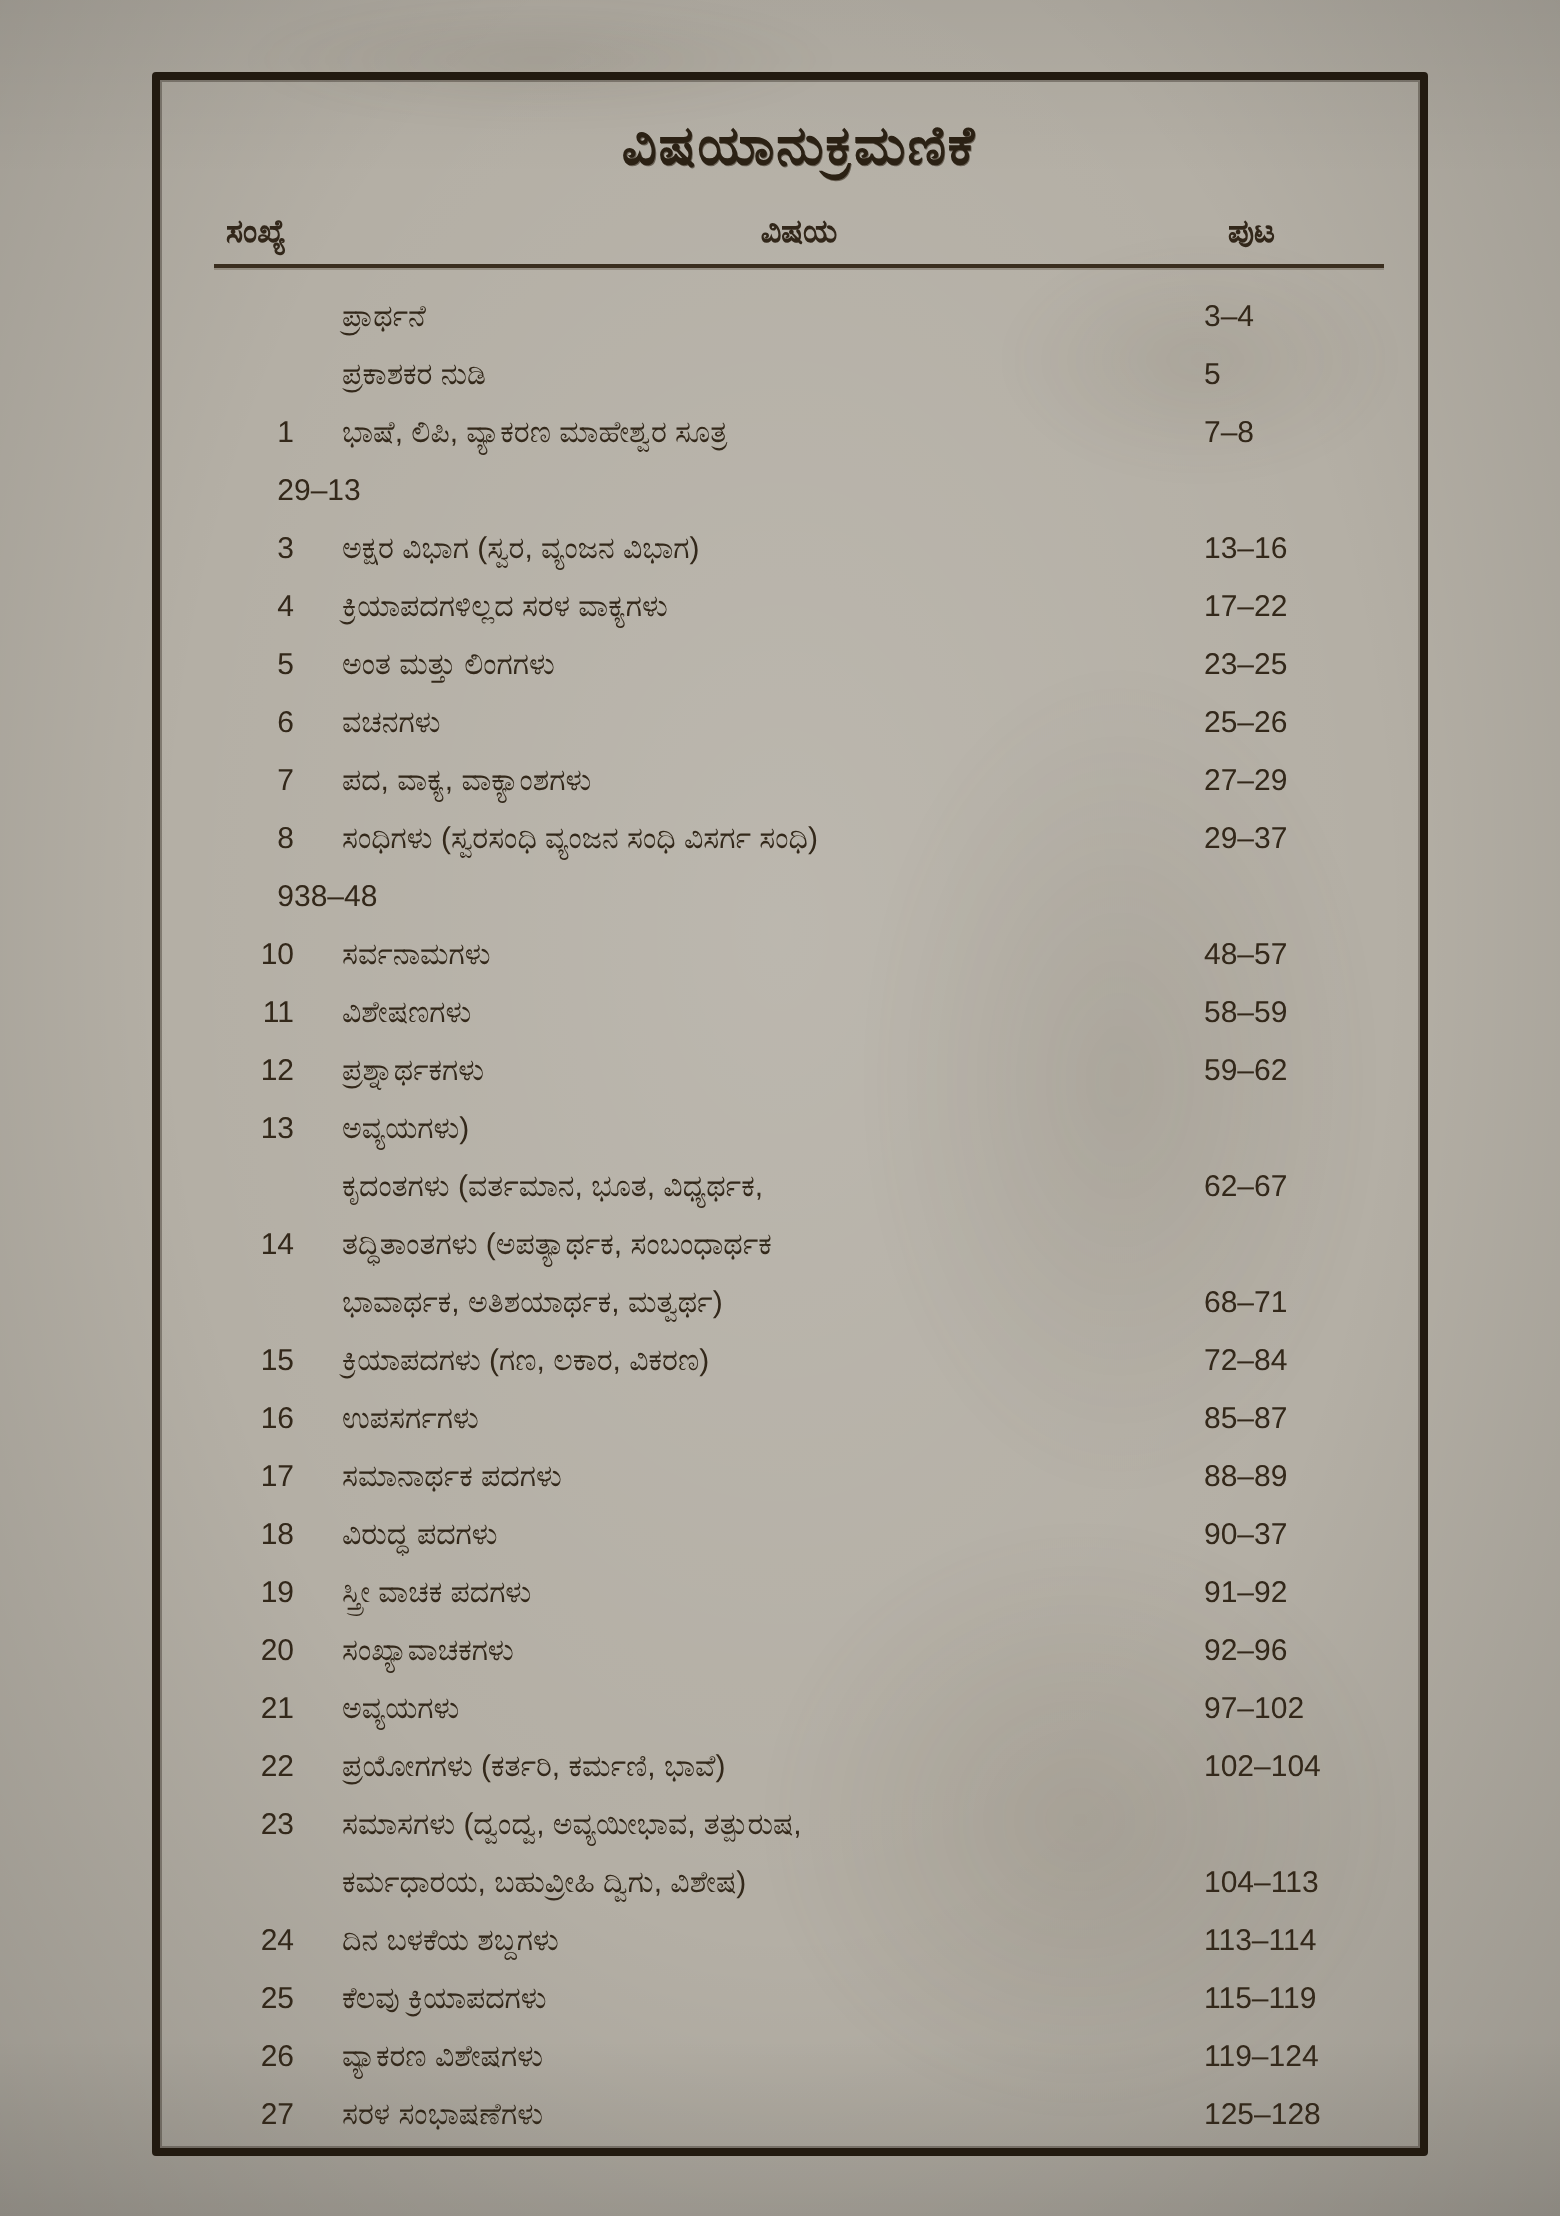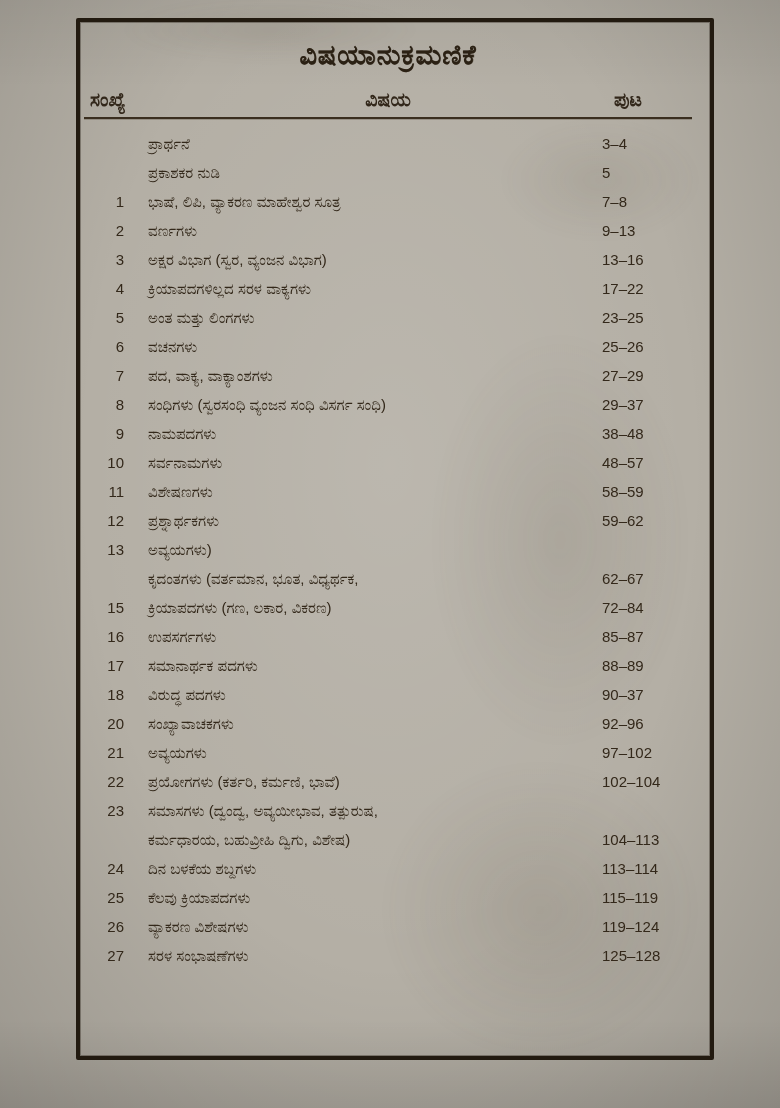--- a/index.html
+++ b/index.html
@@ -21,40 +21,40 @@
   .scan{position:absolute;inset:0;}
   
   .smudge{position:absolute;border-radius:50%;pointer-events:none;filter:blur(6px);}
   .smudge.s1{left:430px;top:330px;width:260px;height:420px;background:radial-gradient(ellipse, rgba(70,60,45,0.10), rgba(70,60,45,0) 70%);}
   .smudge.s2{left:380px;top:760px;width:320px;height:300px;background:radial-gradient(ellipse, rgba(70,60,45,0.12), rgba(70,60,45,0) 70%);}
   .smudge.s3{left:120px;top:0px;width:300px;height:60px;background:radial-gradient(ellipse, rgba(70,60,45,0.10), rgba(70,60,45,0) 70%);}
   .smudge.s4{left:500px;top:120px;width:200px;height:120px;background:radial-gradient(ellipse, rgba(70,60,45,0.09), rgba(70,60,45,0) 70%);}
 
   .frame{
     position:absolute;
-    left:76px;top:18px;width:638px;height:1042px;
+    left:76px;top:36px;width:638px;height:1042px;
     border:4px solid var(--frame);
     border-radius:2px;
     box-shadow:0 0 0 1px rgba(34,26,16,0.35) inset;
-    padding:14px 18px 0 4px;
+    padding:14px 18px 0 27px;
   }
   .title{
     text-align:center;
     font-size:27px;
     font-weight:700;
     letter-spacing:1px;
     color:#2b2114;
     margin-top:4px;
     text-shadow:0.4px 0.4px 0 rgba(43,33,20,0.55);
   }
   .header-row{
     display:flex;
     align-items:baseline;
     margin-top:18px;
-    font-size:19px;
+    font-size:16px;
     font-weight:700;
     color:#32271a;
   }
   .h-num{width:78px;text-align:left;padding-left:6px;}
   .h-subject{flex:1;text-align:center;}
   .h-page{width:78px;padding-right:4px;}
   .rule{
     border-bottom:2px solid #3a2e1f;
     margin:6px 0 8px 0;
     box-shadow:0 1px 0 rgba(58,46,31,0.25);
@@ -123,23 +123,20 @@
         </div>
         <div class="toc-row">
           <div class="col-num">1</div>
           <div class="col-subject">
             <div class="subject-line">ಭಾಷೆ, ಲಿಪಿ, ವ್ಯಾಕರಣ ಮಾಹೇಶ್ವರ ಸೂತ್ರ</div>
           </div>
           <div class="col-pages">7–8</div>
         </div>
         <div class="toc-row">
           <div class="col-num">2</div>
-          <div class="col-subject">
-            <div class="subject-line">ವರ್ಣಗಳು</div>
-          </div>
           <div class="col-pages">9–13</div>
         </div>
         <div class="toc-row">
           <div class="col-num">3</div>
           <div class="col-subject">
             <div class="subject-line">ಅಕ್ಷರ ವಿಭಾಗ (ಸ್ವರ, ವ್ಯಂಜನ ವಿಭಾಗ)</div>
           </div>
           <div class="col-pages">13–16</div>
         </div>
         <div class="toc-row">
@@ -172,23 +169,20 @@
         </div>
         <div class="toc-row">
           <div class="col-num">8</div>
           <div class="col-subject">
             <div class="subject-line">ಸಂಧಿಗಳು (ಸ್ವರಸಂಧಿ ವ್ಯಂಜನ ಸಂಧಿ ವಿಸರ್ಗ ಸಂಧಿ)</div>
           </div>
           <div class="col-pages">29–37</div>
         </div>
         <div class="toc-row">
           <div class="col-num">9</div>
-          <div class="col-subject">
-            <div class="subject-line">ನಾಮಪದಗಳು</div>
-          </div>
           <div class="col-pages">38–48</div>
         </div>
         <div class="toc-row">
           <div class="col-num">10</div>
           <div class="col-subject">
             <div class="subject-line">ಸರ್ವನಾಮಗಳು</div>
           </div>
           <div class="col-pages">48–57</div>
         </div>
         <div class="toc-row">
@@ -207,20 +201,28 @@
         </div>
         <div class="toc-row">
           <div class="col-num">13</div>
           <div class="col-subject">
             <div class="subject-line">ಅವ್ಯಯಗಳು)</div>
             <div class="subject-line">ಕೃದಂತಗಳು (ವರ್ತಮಾನ, ಭೂತ, ವಿಧ್ಯರ್ಥಕ,</div>
           </div>
           <div class="col-pages">62–67</div>
         </div>
         <div class="toc-row">
+          <div class="col-num">14</div>
+          <div class="col-subject">
+            <div class="subject-line">ತದ್ಧಿತಾಂತಗಳು (ಅಪತ್ಯಾರ್ಥಕ, ಸಂಬಂಧಾರ್ಥಕ</div>
+            <div class="subject-line">ಭಾವಾರ್ಥಕ, ಅತಿಶಯಾರ್ಥಕ, ಮತ್ವರ್ಥ)</div>
+          </div>
+          <div class="col-pages">68–71</div>
+        </div>
+        <div class="toc-row">
           <div class="col-num">15</div>
           <div class="col-subject">
             <div class="subject-line">ಕ್ರಿಯಾಪದಗಳು (ಗಣ, ಲಕಾರ, ವಿಕರಣ)</div>
           </div>
           <div class="col-pages">72–84</div>
         </div>
         <div class="toc-row">
           <div class="col-num">16</div>
           <div class="col-subject">
             <div class="subject-line">ಉಪಸರ್ಗಗಳು</div>
@@ -233,20 +235,27 @@
             <div class="subject-line">ಸಮಾನಾರ್ಥಕ ಪದಗಳು</div>
           </div>
           <div class="col-pages">88–89</div>
         </div>
         <div class="toc-row">
           <div class="col-num">18</div>
           <div class="col-subject">
             <div class="subject-line">ವಿರುದ್ಧ ಪದಗಳು</div>
           </div>
           <div class="col-pages">90–37</div>
+        </div>
+        <div class="toc-row">
+          <div class="col-num">19</div>
+          <div class="col-subject">
+            <div class="subject-line">ಸ್ತ್ರೀ ವಾಚಕ ಪದಗಳು</div>
+          </div>
+          <div class="col-pages">91–92</div>
         </div>
         <div class="toc-row">
           <div class="col-num">20</div>
           <div class="col-subject">
             <div class="subject-line">ಸಂಖ್ಯಾವಾಚಕಗಳು</div>
           </div>
           <div class="col-pages">92–96</div>
         </div>
         <div class="toc-row">
           <div class="col-num">21</div>

